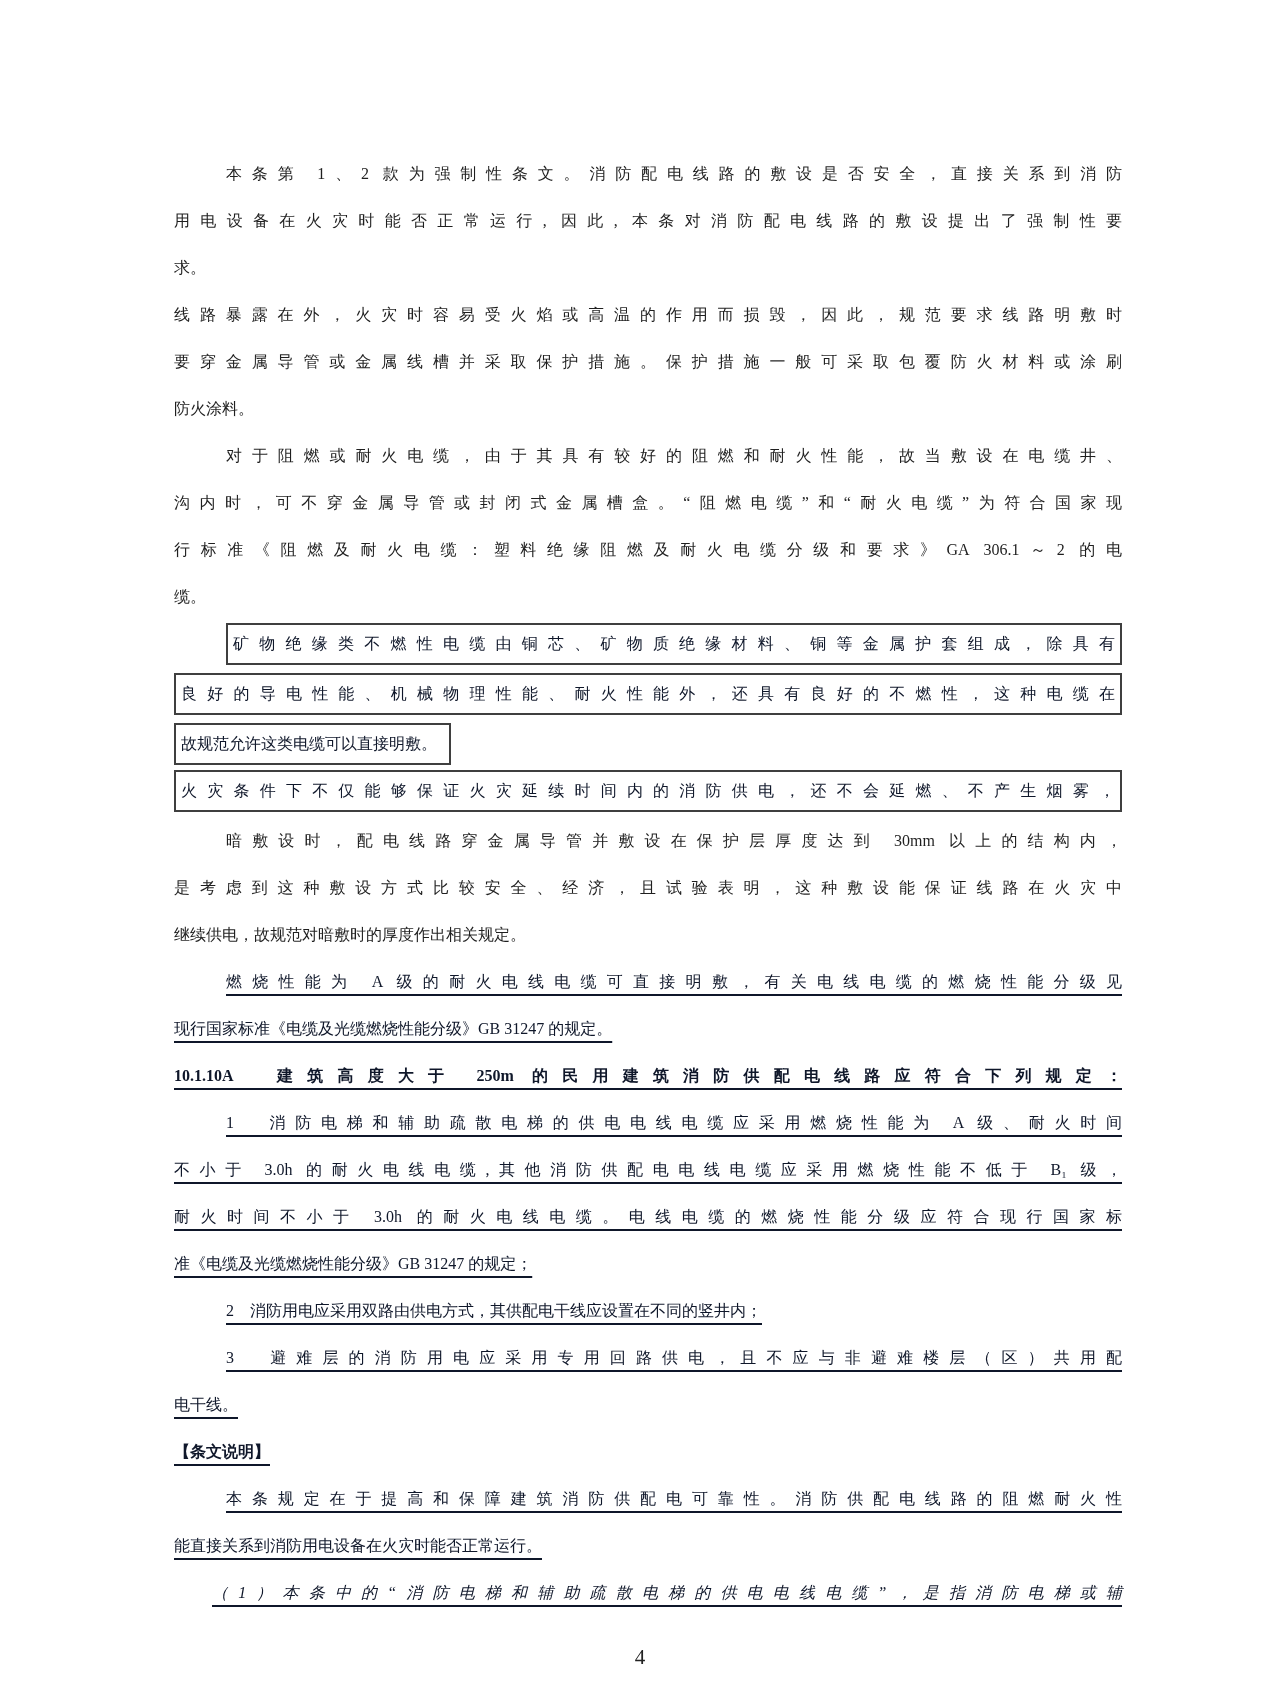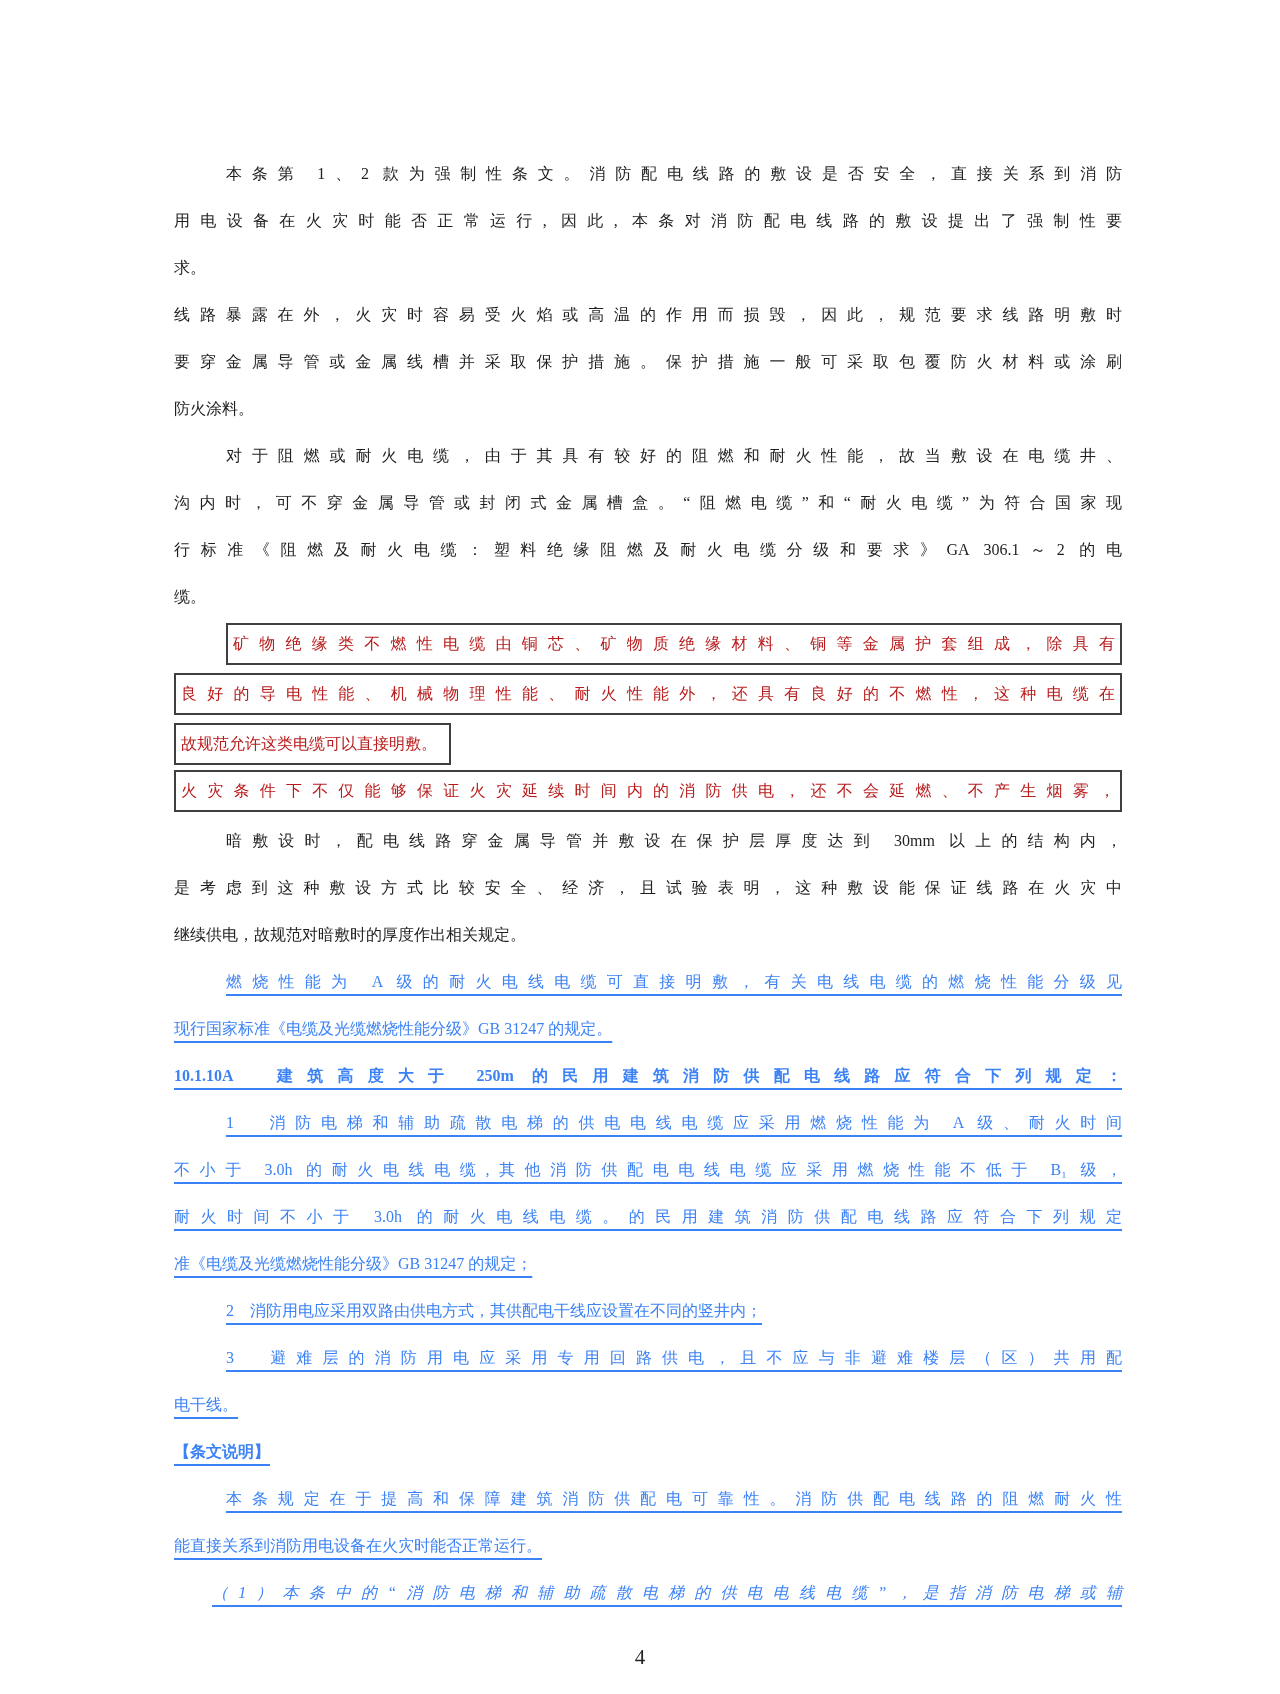--- a/index.html
+++ b/index.html
@@ -9,32 +9,32 @@
     overflow:hidden;
   }
   .content { position:absolute; left:174px; top:150px; width:948px; }
   .line {
     height:47px; line-height:47px; font-size:16px; color:#1f1f1f;
     white-space:nowrap;
   }
   .just { text-align:justify; text-align-last:justify; white-space:normal; }
   .indent  { padding-left:52px; }
   .indent1 { padding-left:38px;font-style:italic; }
-  .red { color:#3b82f6; }
+  .red { color:#0f172a; }
   .u {
     text-decoration:underline;
     text-underline-offset:7px;
     text-decoration-thickness:1.5px;
   }
   .bold { font-weight:bold; }
   .box {
     display:block; box-sizing:border-box;
     border:2px solid #3f3f3f;
     height:42px; line-height:37px; margin-top:3px;
-    padding:0 5px; color:#b91c1c;
+    padding:0 5px; color:#0f172a;
   }
   .box-indent { margin-left:52px; }
   .box-short { display:inline-block; padding:0 12px 0 5px; }
   .footer {
     position:absolute; top:1642px; left:0; width:1280px;
     text-align:center; font-size:21px; color:#222222; line-height:30px;
   }
 </style>
 </head>
 <body>
@@ -71,21 +71,21 @@
   <div class="line just">是考虑到这种敷设方式比较安全、经济，且试验表明，这种敷设能保证线路在火灾中</div>
   <div class="line">继续供电，故规范对暗敷时的厚度作出相关规定。</div>
 
   <div class="line just indent red u">燃烧性能为 A 级的耐火电线电缆可直接明敷，有关电线电缆的燃烧性能分级见</div>
   <div class="line red u">现行国家标准《电缆及光缆燃烧性能分级》GB 31247 的规定。</div>
 
   <div class="line just red u bold">10.1.10A　建筑高度大于 250m 的民用建筑消防供配电线路应符合下列规定：</div>
 
   <div class="line just indent red u">1　消防电梯和辅助疏散电梯的供电电线电缆应采用燃烧性能为 A 级、耐火时间</div>
   <div class="line just red u">不小于 3.0h 的耐火电线电缆,其他消防供配电电线电缆应采用燃烧性能不低于 B₁ 级，</div>
-  <div class="line just red u">耐火时间不小于 3.0h 的耐火电线电缆。的民用建筑消防供配电线路应符合下列规定</div>
+  <div class="line just red u">耐火时间不小于 3.0h 的耐火电线电缆。电线电缆的燃烧性能分级应符合现行国家标</div>
   <div class="line red u">准《电缆及光缆燃烧性能分级》GB 31247 的规定；</div>
   <div class="line indent red u">2　消防用电应采用双路由供电方式，其供配电干线应设置在不同的竖井内；</div>
   <div class="line just indent red u">3　避难层的消防用电应采用专用回路供电，且不应与非避难楼层（区）共用配</div>
   <div class="line red u">电干线。</div>
 
   <div class="line red u bold">【条文说明】</div>
 
   <div class="line just indent red u">本条规定在于提高和保障建筑消防供配电可靠性。消防供配电线路的阻燃耐火性</div>
   <div class="line red u">能直接关系到消防用电设备在火灾时能否正常运行。</div>
   <div class="line just indent1 red u">（1）本条中的“消防电梯和辅助疏散电梯的供电电线电缆”，是指消防电梯或辅</div>

